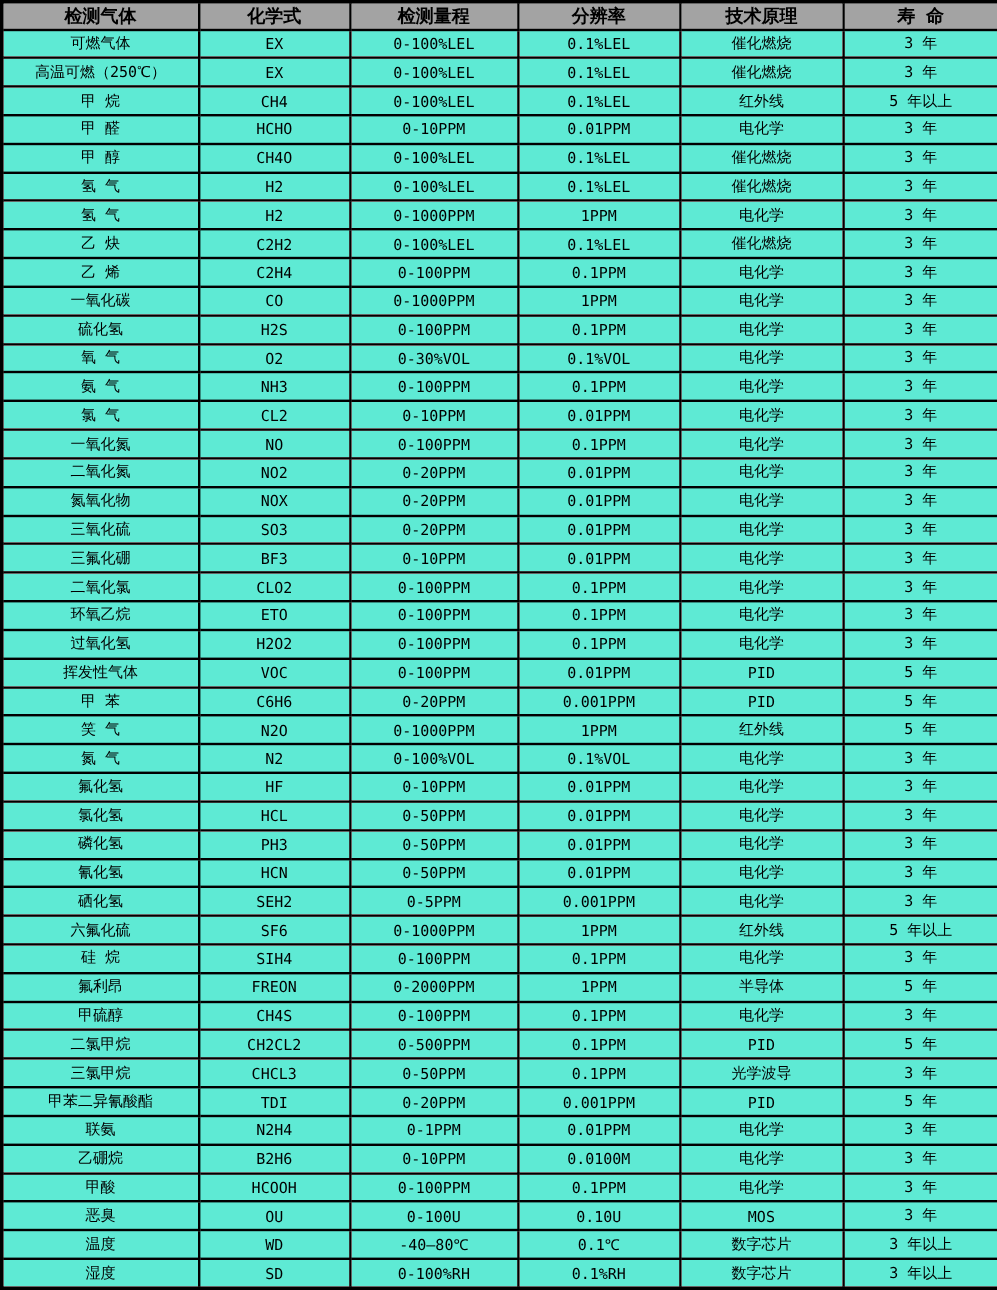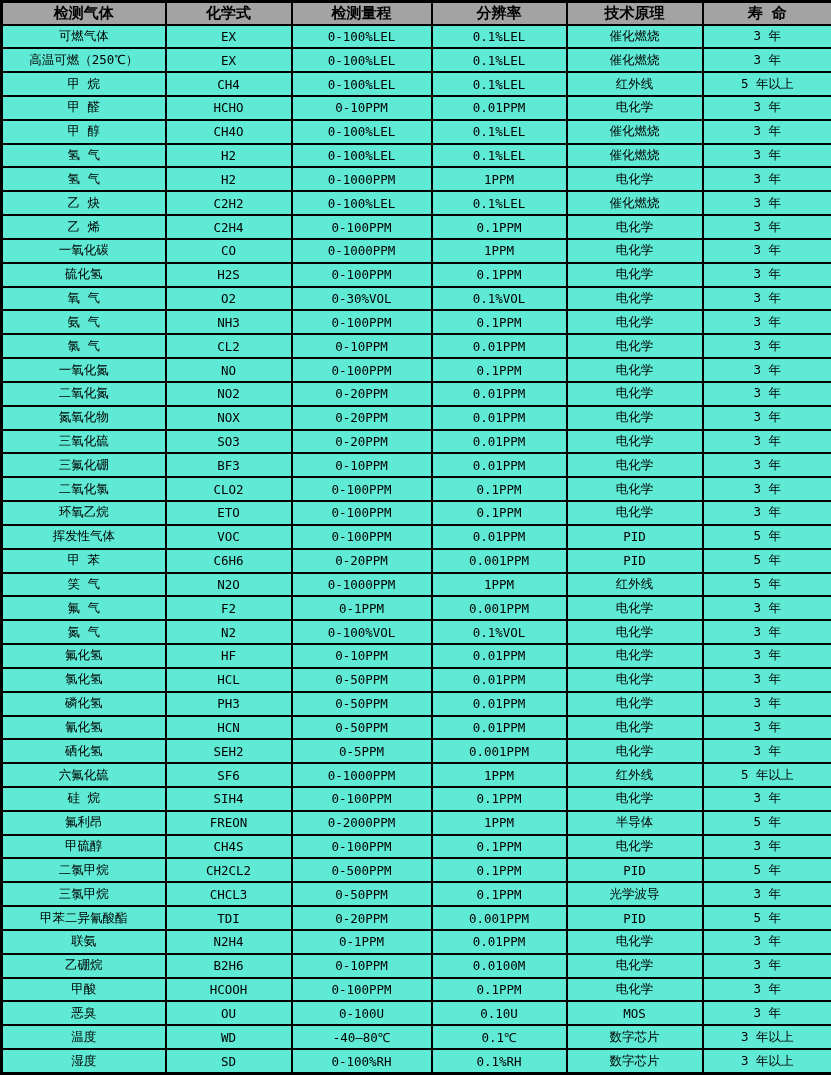--- a/index.html
+++ b/index.html
@@ -227,20 +227,28 @@
       </tr>
       <tr>
         <td>环氧乙烷</td>
         <td>ETO</td>
         <td>0-100PPM</td>
         <td>0.1PPM</td>
         <td>电化学</td>
         <td>3 年</td>
       </tr>
       <tr>
+        <td>过氧化氢</td>
+        <td>H2O2</td>
+        <td>0-100PPM</td>
+        <td>0.1PPM</td>
+        <td>电化学</td>
+        <td>3 年</td>
+      </tr>
+      <tr>
         <td>挥发性气体</td>
         <td>VOC</td>
         <td>0-100PPM</td>
         <td>0.01PPM</td>
         <td>PID</td>
         <td>5 年</td>
       </tr>
       <tr>
         <td>甲 苯</td>
         <td>C6H6</td>
@@ -249,28 +257,20 @@
         <td>PID</td>
         <td>5 年</td>
       </tr>
       <tr>
         <td>笑 气</td>
         <td>N2O</td>
         <td>0-1000PPM</td>
         <td>1PPM</td>
         <td>红外线</td>
         <td>5 年</td>
-      </tr>
-      <tr>
-        <td>氟 气</td>
-        <td>F2</td>
-        <td>0-1PPM</td>
-        <td>0.001PPM</td>
-        <td>电化学</td>
-        <td>3 年</td>
       </tr>
       <tr>
         <td>氮 气</td>
         <td>N2</td>
         <td>0-100%VOL</td>
         <td>0.1%VOL</td>
         <td>电化学</td>
         <td>3 年</td>
       </tr>
       <tr>

